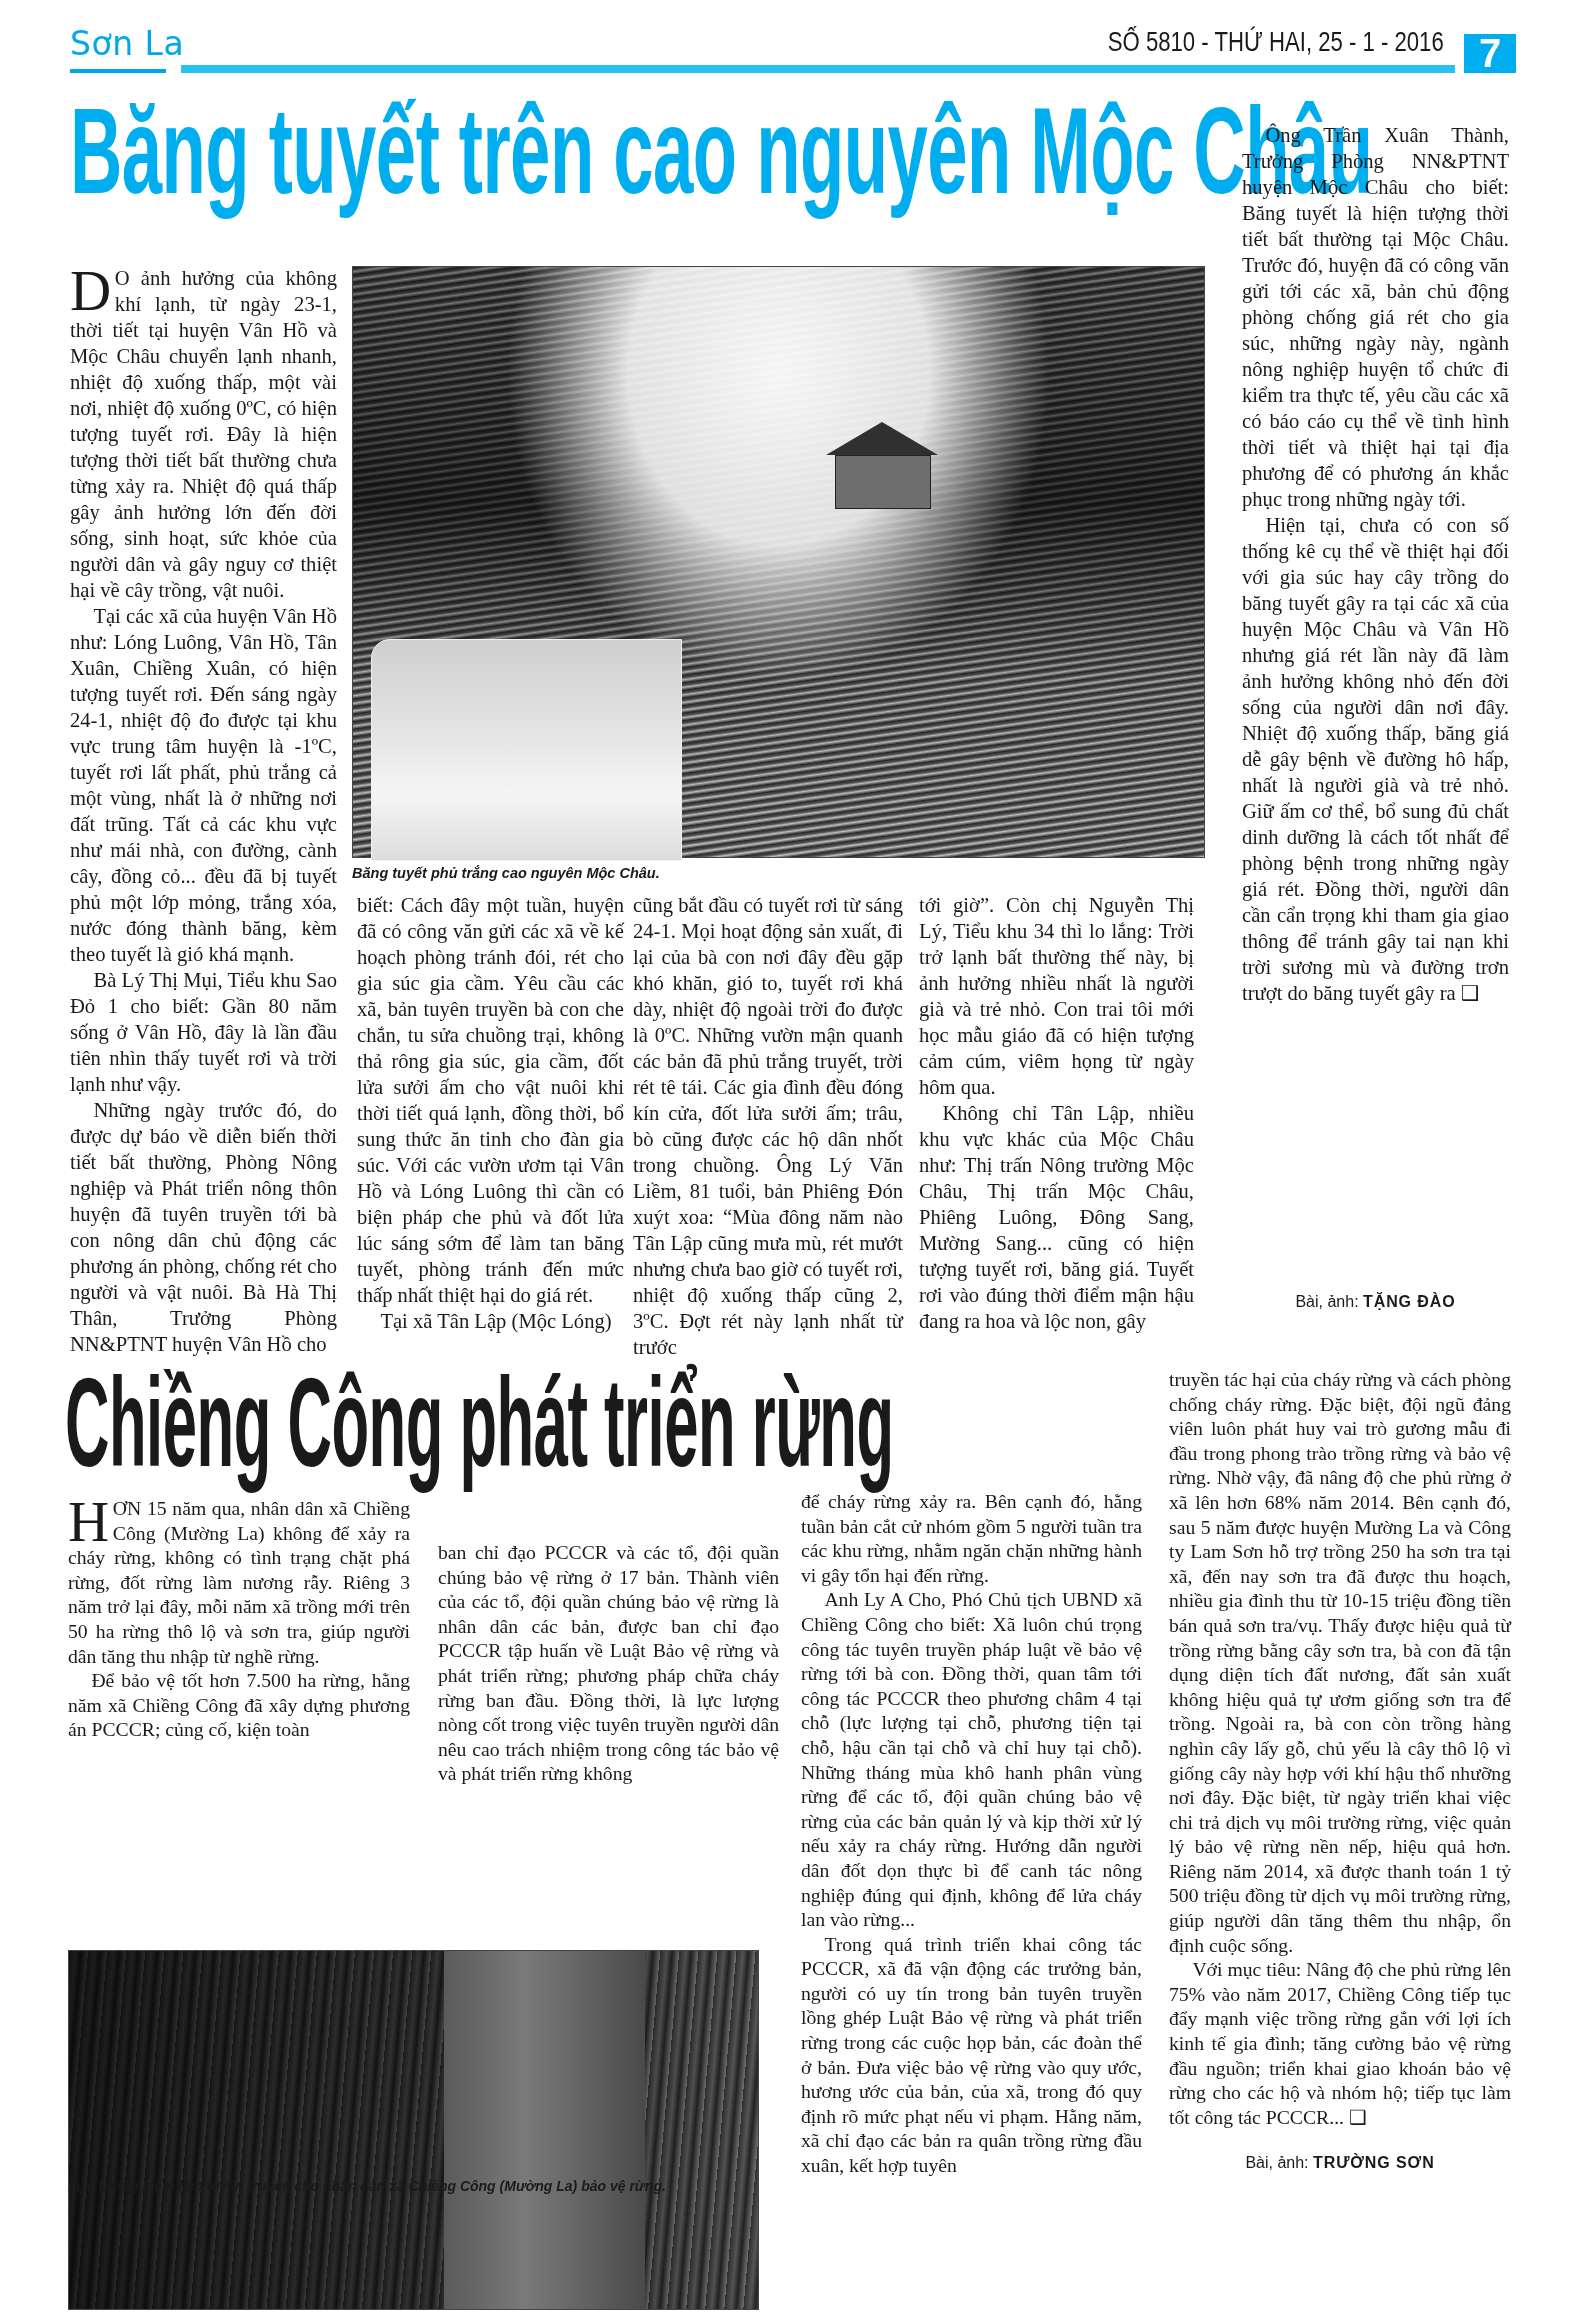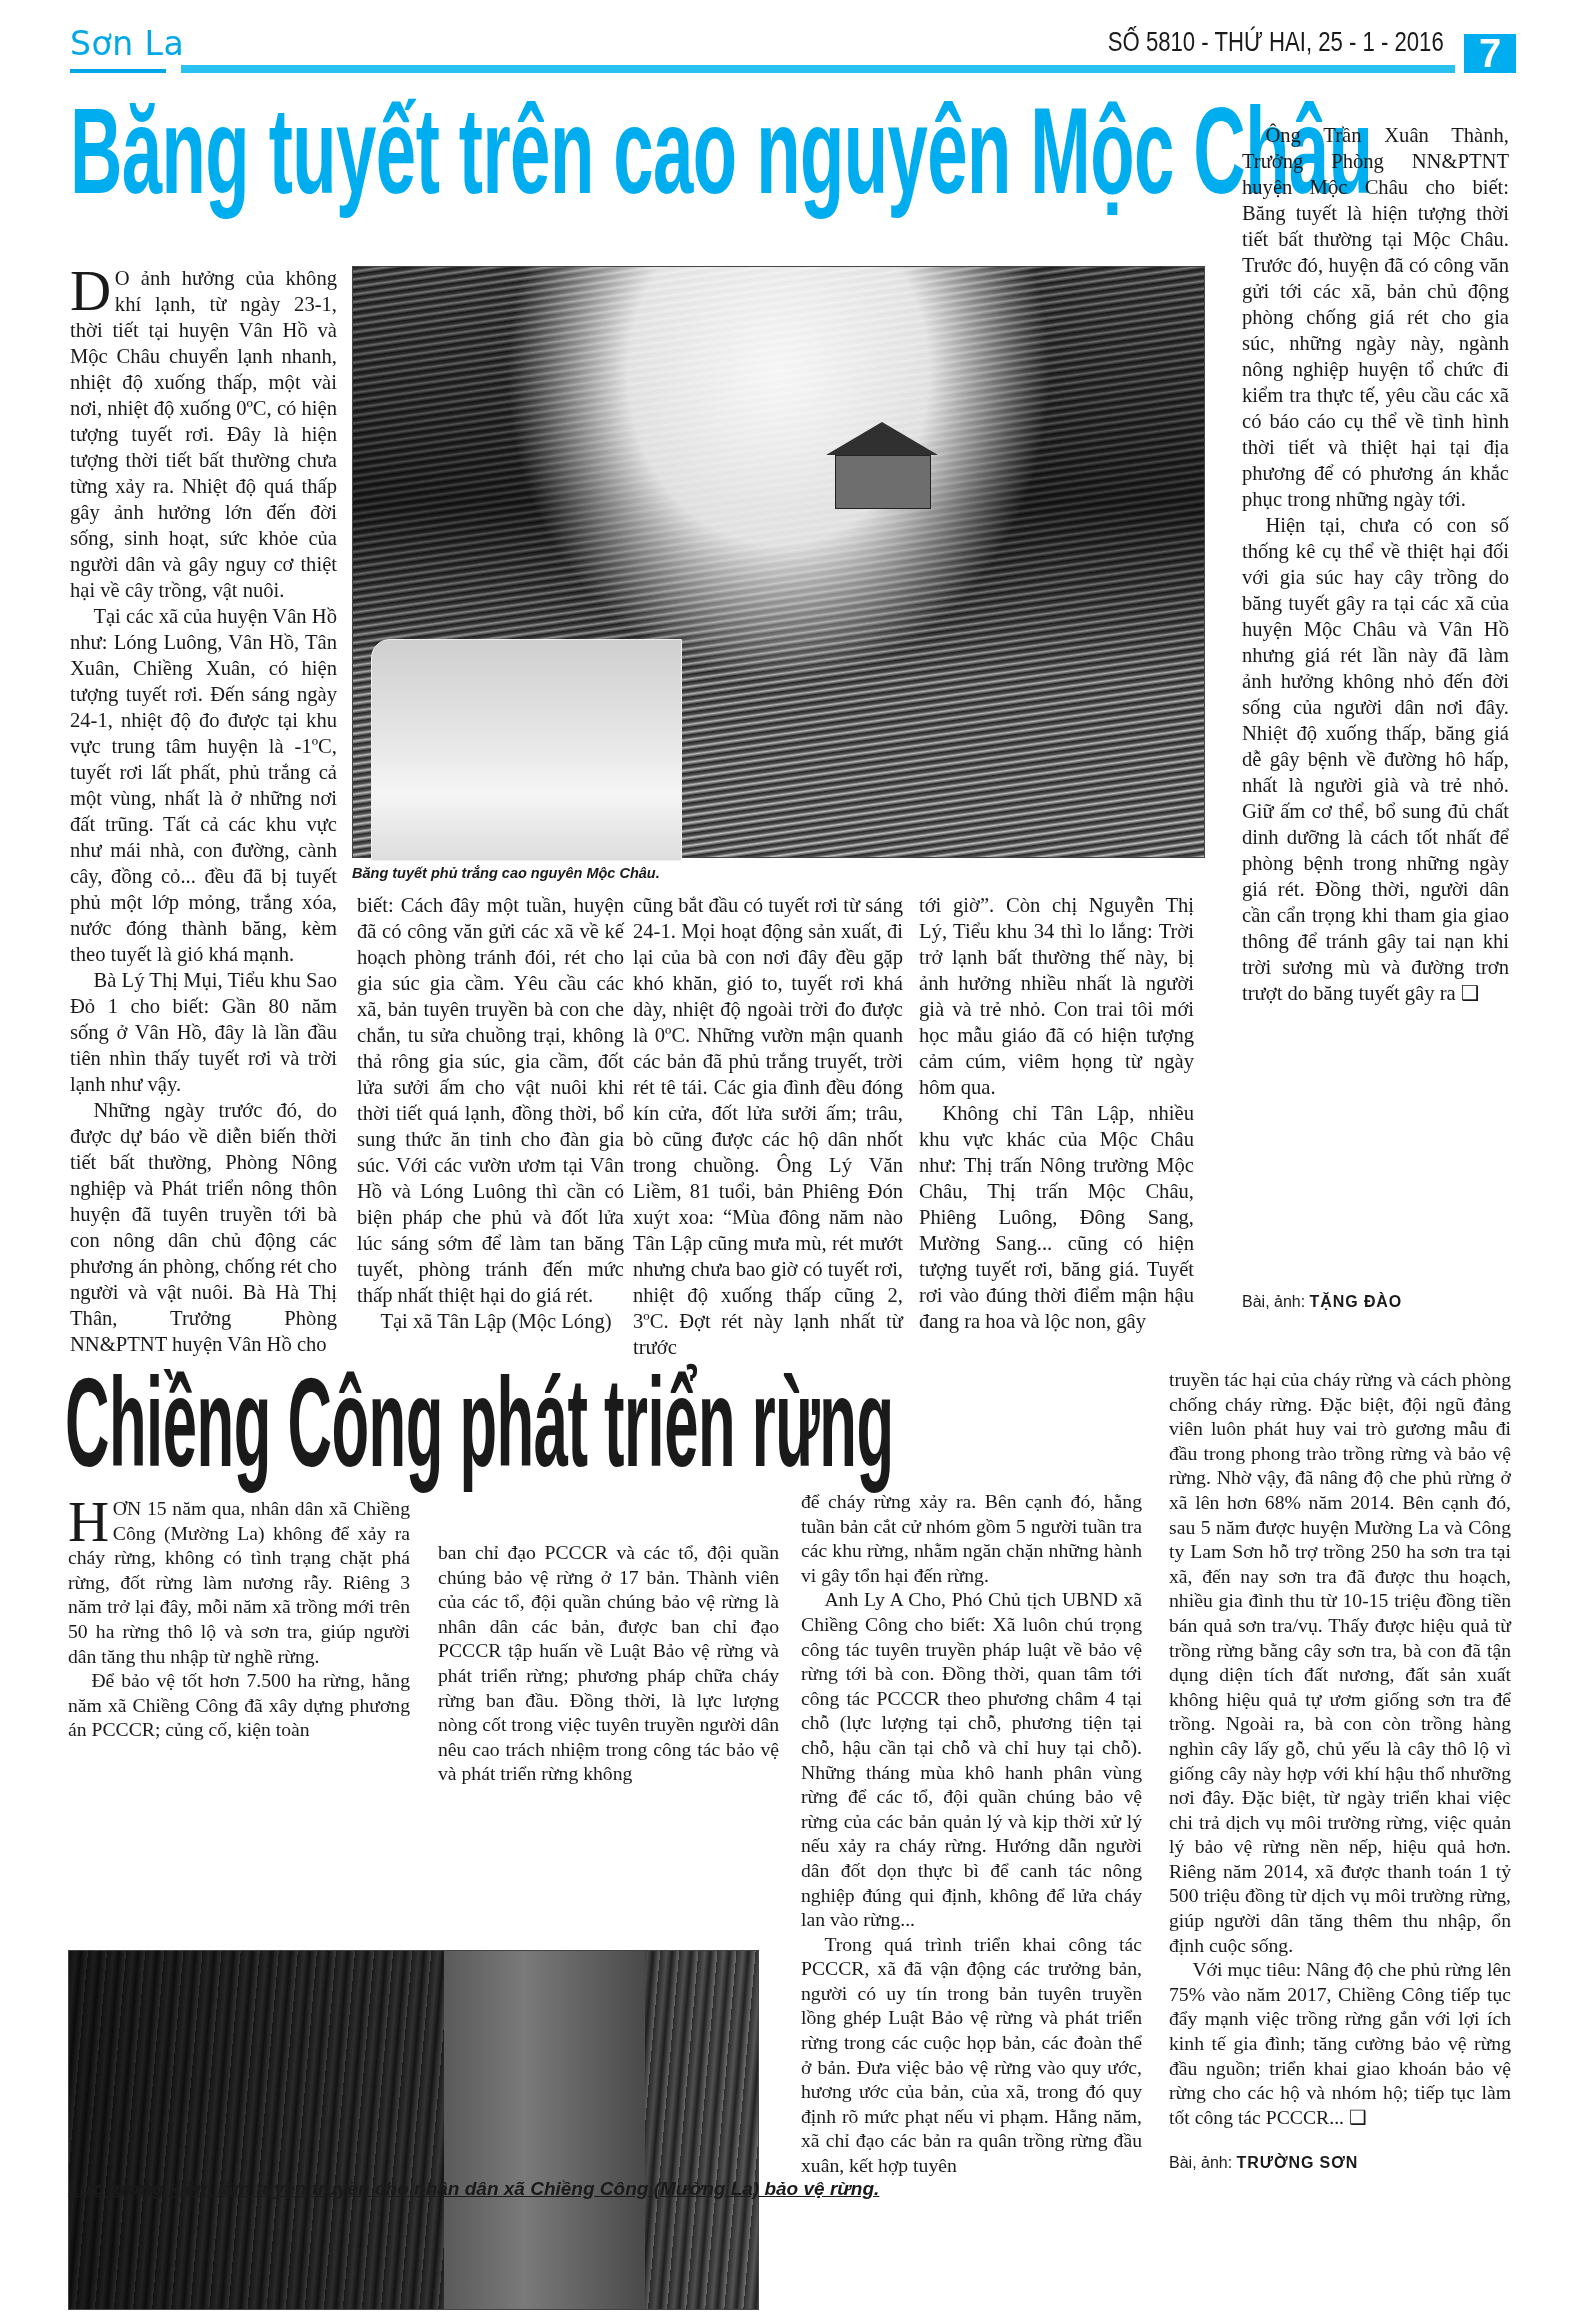--- a/index.html
+++ b/index.html
@@ -19,21 +19,21 @@
   .hl2 { left:65px; top:1351px; font-size:112px; color:#1a1a1a; transform:scaleX(0.55) scaleY(1.12); }
 
   
   .col { font-size:20.6px; line-height:26px; text-align:justify; hyphens:auto; }
   .col p { margin:0; text-indent:23.4px; }
   .col p.first { text-indent:0; }
   .dropcap { float:left; font-size:57px; line-height:47px; margin:1.9px 3.7px 0 0; font-family:"Liberation Serif",serif; }
   .col2 { font-size:19.7px; line-height:24.6px; transform:scaleX(1); }
 
   .caption { font-family:"Liberation Sans","DejaVu Sans",sans-serif; font-weight:bold; font-style:italic; font-size:14.5px; color:#1a1a1a; white-space:nowrap; }
-  .byline { font-family:"Liberation Sans","DejaVu Sans",sans-serif; font-size:16px; text-align:left; }
+  .byline { font-family:"Liberation Sans","DejaVu Sans",sans-serif; font-size:16px; text-align:center; }
   .byline b { font-weight:bold; letter-spacing:0.9px; }
 
   
   .photo { overflow:hidden; border:0.9px solid #444; }
   .photo-main {
     left:352px; top:266px; width:851px; height:590px;
     background:
       radial-gradient(ellipse at 50% 18%, #f4f4f4 0%, #dcdcdc 25%, transparent 45%),
       repeating-linear-gradient(172deg, #2b2b2b 0px, #5a5a5a 2.8px, #cfcfcf 4.7px, #3a3a3a 7.5px),
       linear-gradient(180deg, #9a9a9a 0%, #4a4a4a 40%, #d8d8d8 70%, #eeeeee 100%);
@@ -111,21 +111,21 @@
   <p>Để bảo vệ tốt hơn 7.500 ha rừng, hằng năm xã Chiềng Công đã xây dựng phương án PCCCR; củng cố, kiện toàn</p>
 </div>
 
 <div class="abs col col2" style="left:438px;top:1496px;width:341px;margin-top:44px;">
   <p class="first">ban chỉ đạo PCCCR và các tổ, đội quần chúng bảo vệ rừng ở 17 bản. Thành viên của các tổ, đội quần chúng bảo vệ rừng là nhân dân các bản, được ban chỉ đạo PCCCR tập huấn về Luật Bảo vệ rừng và phát triển rừng; phương pháp chữa cháy rừng ban đầu. Đồng thời, là lực lượng nòng cốt trong việc tuyên truyền người dân nêu cao trách nhiệm trong công tác bảo vệ và phát triển rừng không</p>
 </div>
 
 <div class="abs photo photo-forest">
   <div class="trunk"></div>
 </div>
-<div class="abs caption" style="left:68px;top:2178px;font-size:19px;text-decoration:underline;">Lực lượng kiểm lâm tuyên truyền cho nhân dân xã Chiềng Công (Mường La) bảo vệ rừng.</div>
+<div class="abs caption" style="left:68px;top:2178px;font-size:14px;">Lực lượng kiểm lâm tuyên truyền cho nhân dân xã Chiềng Công (Mường La) bảo vệ rừng.</div>
 
 <div class="abs col col2" style="left:801px;top:1489px;width:341px;">
   <p class="first">để cháy rừng xảy ra. Bên cạnh đó, hằng tuần bản cắt cử nhóm gồm 5 người tuần tra các khu rừng, nhằm ngăn chặn những hành vi gây tổn hại đến rừng.</p>
   <p>Anh Ly A Cho, Phó Chủ tịch UBND xã Chiềng Công cho biết: Xã luôn chú trọng công tác tuyên truyền pháp luật về bảo vệ rừng tới bà con. Đồng thời, quan tâm tới công tác PCCCR theo phương châm 4 tại chỗ (lực lượng tại chỗ, phương tiện tại chỗ, hậu cần tại chỗ và chỉ huy tại chỗ). Những tháng mùa khô hanh phân vùng rừng để các tổ, đội quần chúng bảo vệ rừng của các bản quản lý và kịp thời xử lý nếu xảy ra cháy rừng. Hướng dẫn người dân đốt dọn thực bì để canh tác nông nghiệp đúng qui định, không để lửa cháy lan vào rừng...</p>
   <p>Trong quá trình triển khai công tác PCCCR, xã đã vận động các trưởng bản, người có uy tín trong bản tuyên truyền lồng ghép Luật Bảo vệ rừng và phát triển rừng trong các cuộc họp bản, các đoàn thể ở bản. Đưa việc bảo vệ rừng vào quy ước, hương ước của bản, của xã, trong đó quy định rõ mức phạt nếu vi phạm. Hằng năm, xã chỉ đạo các bản ra quân trồng rừng đầu xuân, kết hợp tuyên</p>
 </div>
 
 <div class="abs col col2" style="left:1169px;top:1367px;width:342px;">
   <p class="first">truyền tác hại của cháy rừng và cách phòng chống cháy rừng. Đặc biệt, đội ngũ đảng viên luôn phát huy vai trò gương mẫu đi đầu trong phong trào trồng rừng và bảo vệ rừng. Nhờ vậy, đã nâng độ che phủ rừng ở xã lên hơn 68% năm 2014. Bên cạnh đó, sau 5 năm được huyện Mường La và Công ty Lam Sơn hỗ trợ trồng 250 ha sơn tra tại xã, đến nay sơn tra đã được thu hoạch, nhiều gia đình thu từ 10-15 triệu đồng tiền bán quả sơn tra/vụ. Thấy được hiệu quả từ trồng rừng bằng cây sơn tra, bà con đã tận dụng diện tích đất nương, đất sản xuất không hiệu quả tự ươm giống sơn tra để trồng. Ngoài ra, bà con còn trồng hàng nghìn cây lấy gỗ, chủ yếu là cây thô lộ vì giống cây này hợp với khí hậu thổ nhưỡng nơi đây. Đặc biệt, từ ngày triển khai việc chi trả dịch vụ môi trường rừng, việc quản lý bảo vệ rừng nền nếp, hiệu quả hơn. Riêng năm 2014, xã được thanh toán 1 tỷ 500 triệu đồng từ dịch vụ môi trường rừng, giúp người dân tăng thêm thu nhập, ổn định cuộc sống.</p>
   <p>Với mục tiêu: Nâng độ che phủ rừng lên 75% vào năm 2017, Chiềng Công tiếp tục đẩy mạnh việc trồng rừng gắn với lợi ích kinh tế gia đình; tăng cường bảo vệ rừng đầu nguồn; triển khai giao khoán bảo vệ rừng cho các hộ và nhóm hộ; tiếp tục làm tốt công tác PCCCR... ❑</p>

